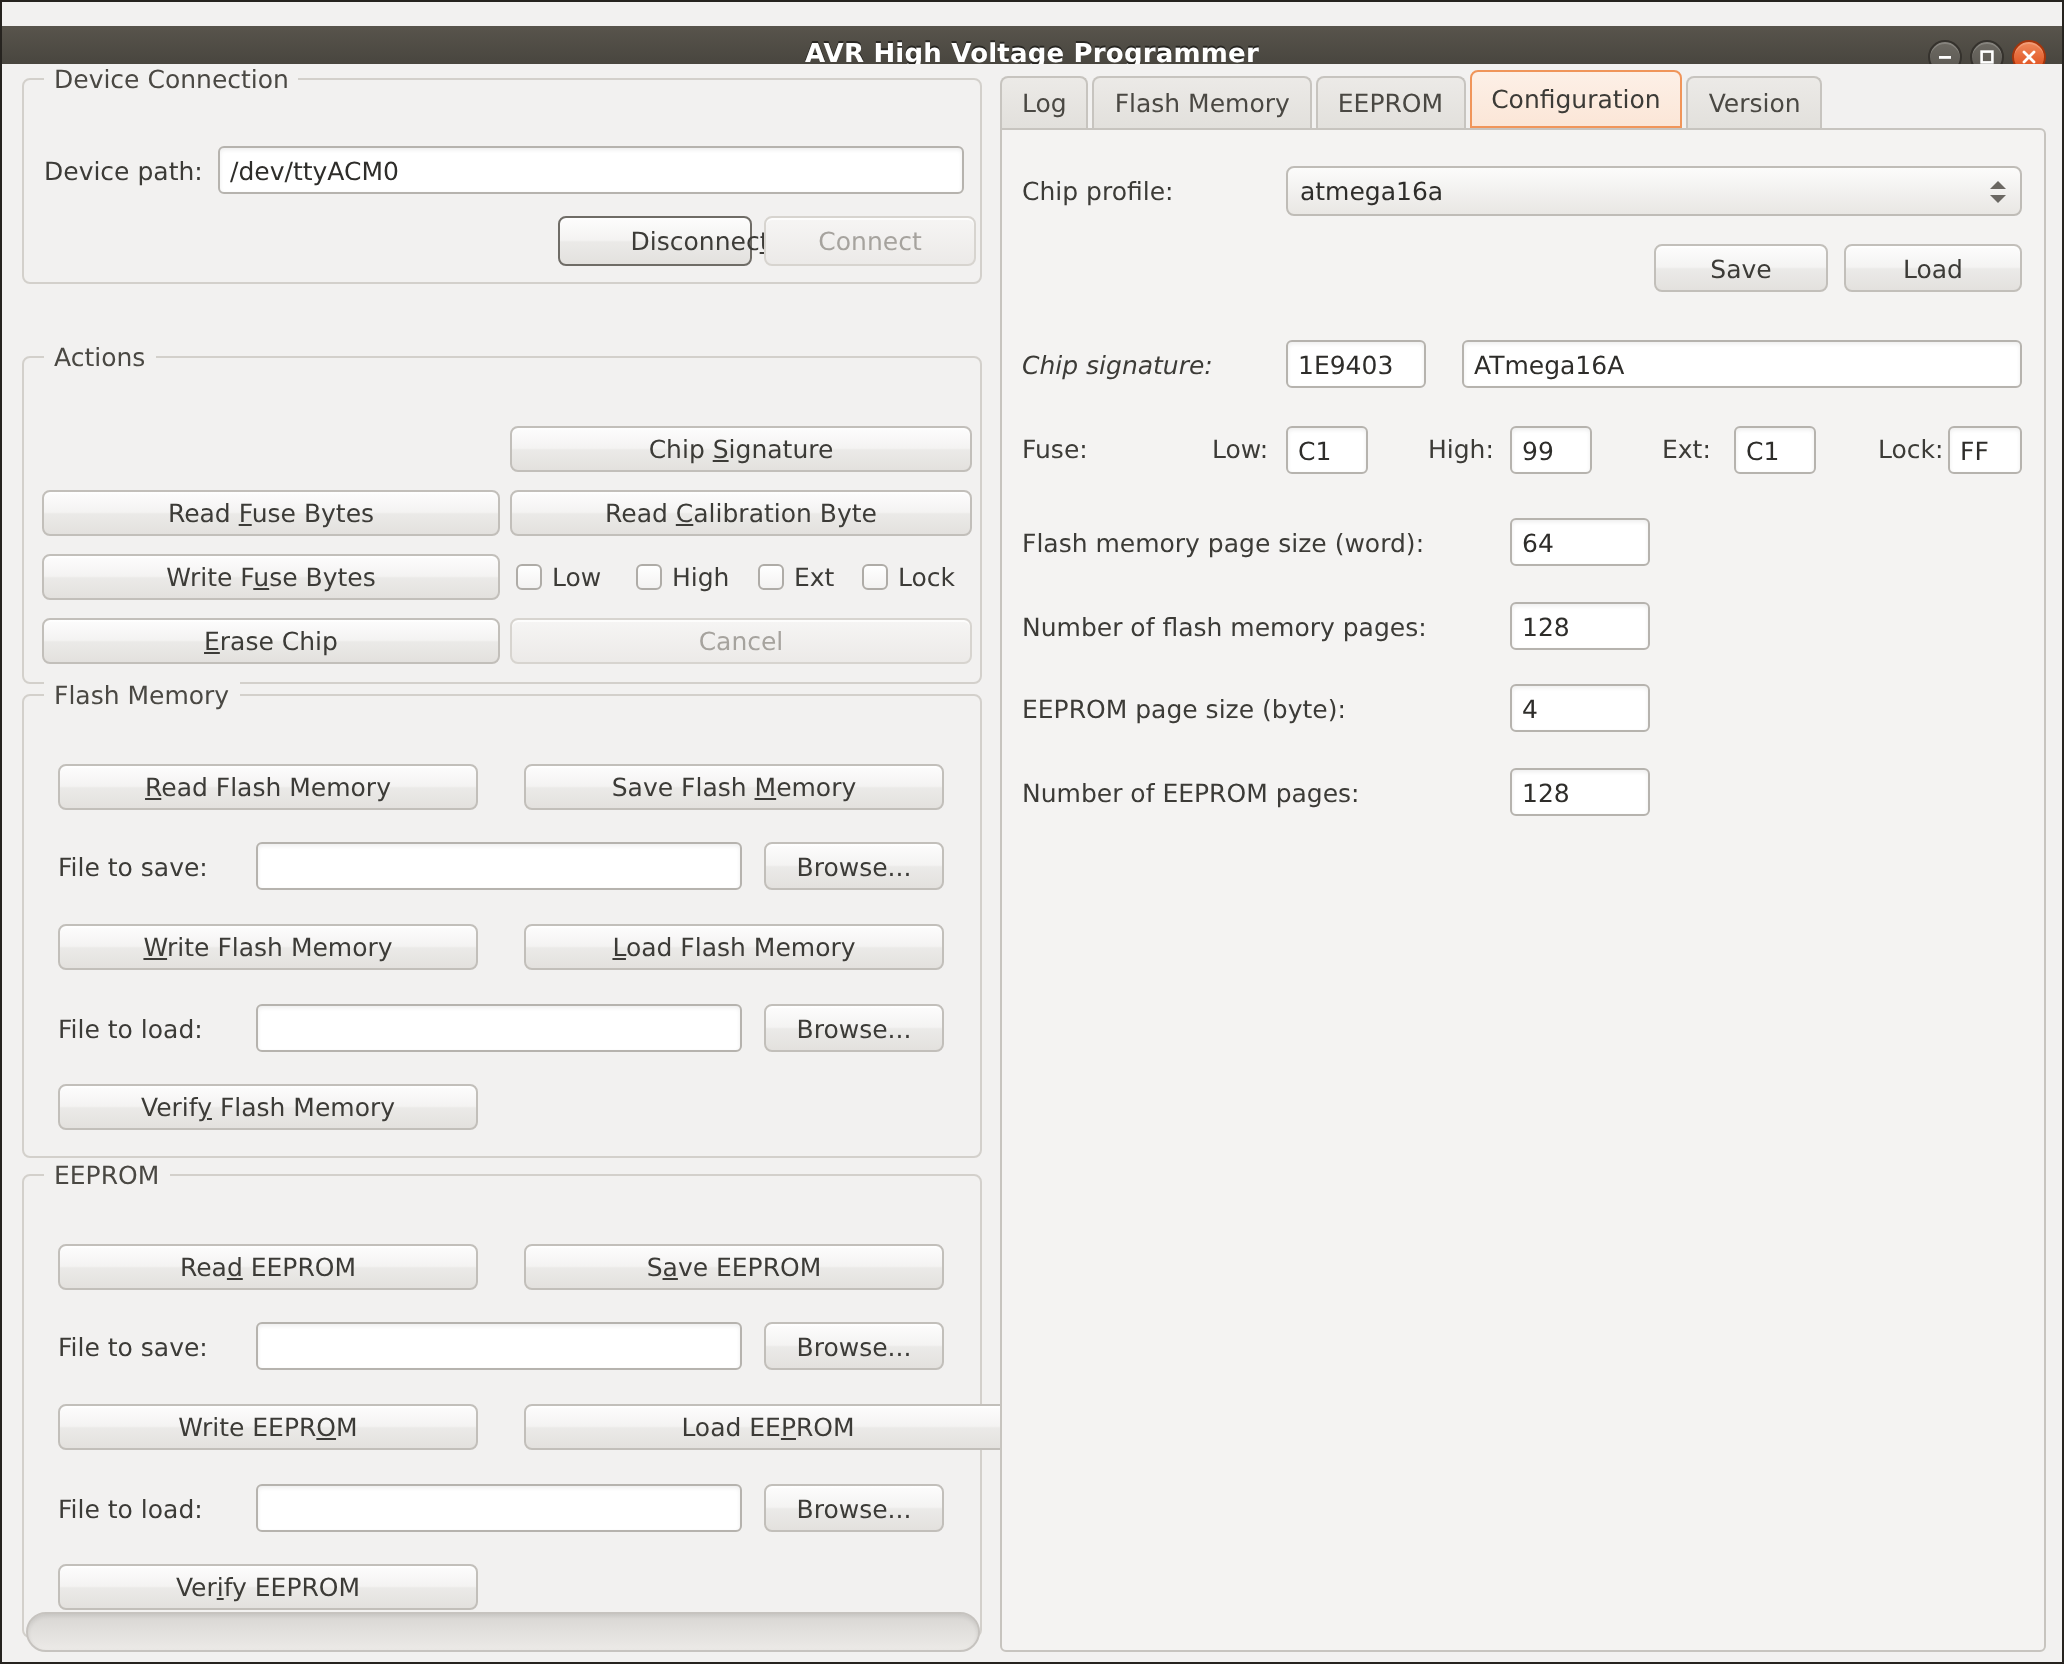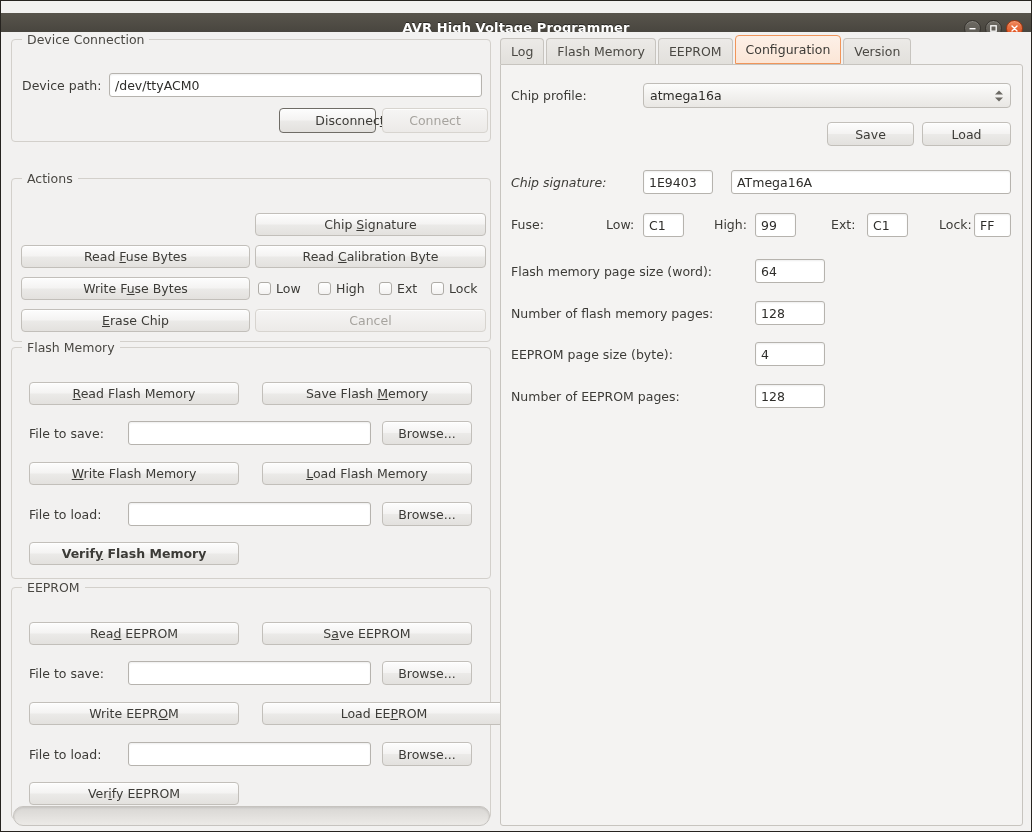--- a/index.html
+++ b/index.html
@@ -307,21 +307,21 @@
       <span><u>W</u>rite Flash Memory</span>
     </div>
     <div class="btn" style="left:261px; top:430px; width:210px; height:23px;">
       <span><u>L</u>oad Flash Memory</span>
     </div>
     <div class="lbl" style="left:28px; top:472px; height:20px;">File to load:</div>
     <div class="tf" style="left:127px; top:470px; width:243px; height:24px;"></div>
     <div class="btn" style="left:381px; top:470px; width:90px; height:24px;">
       <span>Browse...</span>
     </div>
-    <div class="btn" style="left:28px; top:510px; width:210px; height:23px;font-weight:bold;">
+    <div class="btn" style="left:28px; top:510px; width:210px; height:23px;">
       <span>Verif<u>y</u> Flash Memory</span>
     </div>
 
     <div class="groupbox" style="left:10px; top:555px; width:480px; height:232px;">
       <div class="group-title">EEPROM</div>
     </div>
     <div class="btn" style="left:28px; top:590px; width:210px; height:23px;">
       <span>Rea<u>d</u> EEPROM</span>
     </div>
     <div class="btn" style="left:261px; top:590px; width:210px; height:23px;">

